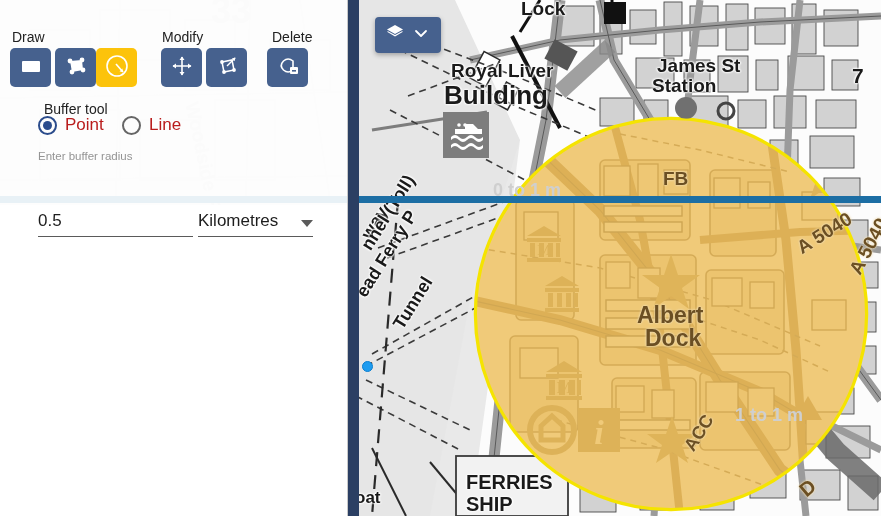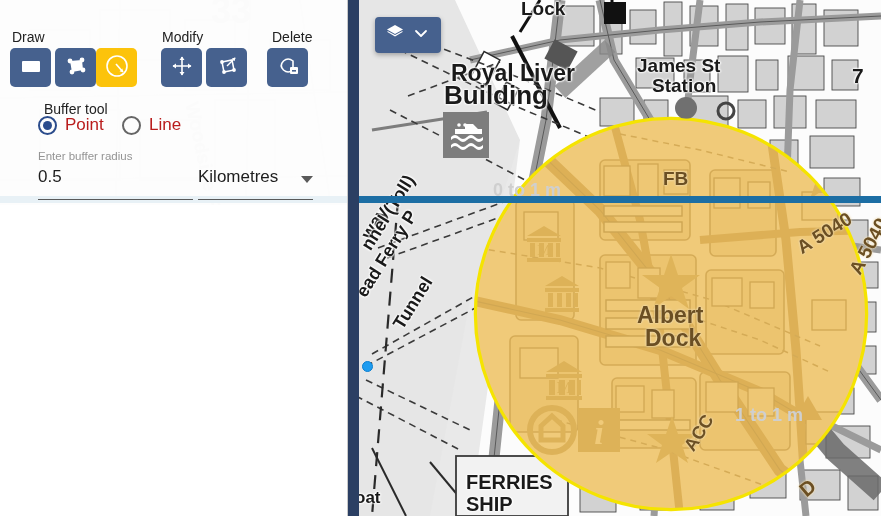--- a/index.html
+++ b/index.html
@@ -163,22 +163,22 @@
 
   #buffer-radius-field {
     position: absolute; left: 38px; top: 150px; width: 155px;
   }
   #buffer-units-field {
     position: absolute; left: 198px; top: 150px; width: 115px;
   }
   .field-hint { font-size: 11.5px; color: #949494; height: 16px; }
   .field-line {
     border-bottom: 1px solid #5a5a5a;
-    padding-bottom: 11px;
-    display: flex; align-items: flex-end; justify-content: space-between;
+    padding-bottom: 4px;
+    display: flex; align-items: flex-end; justify-content: space-between; margin-top: 44px;
   }
   .field-value {
     font-size: 17px; color: #1d1d1d; line-height: 22px;
     background: transparent; border: none; outline: none;
     font-family: "Liberation Sans", sans-serif;
     width: 100%; padding: 0;
   }
   .select-caret {
     width: 0; height: 0;
     border-left: 6px solid transparent;
@@ -451,23 +451,23 @@
         <circle cx="726" cy="111" r="8" fill="none" stroke="#444" stroke-width="3"></circle>
         <rect x="604" y="2" width="22" height="22" fill="#111"></rect>
         <path d="M612,2 v-6" stroke="#111" stroke-width="3"></path>
       </g>
     </svg>
 
     <div id="buffer-circle"></div>
 
     <div id="map-labels">
         <div class="map-label" style="left: 521px; top: -2px; font-size: 19px; font-weight: bold;">Lock</div>
-        <div class="map-label" style="left: 637px; top: 55px; font-size: 19px; font-weight: bold;">James St</div>
+        <div class="map-label" style="left: 637px; top: 55px; font-size: 19px; font-weight: bold; padding-left: 20px;">James St</div>
         <div class="map-label" style="left: 652px; top: 75px; font-size: 19px; font-weight: bold;">Station</div>
-        <div class="map-label" style="left: 451px; top: 60px; font-size: 23px; font-weight: bold;">Royal Liver</div>
+        <div class="map-label" style="left: 451px; top: 60px; font-size: 19px; font-weight: bold;">Royal Liver</div>
         <div class="map-label" style="left: 444px; top: 80px; font-size: 26px; font-weight: bold;">Building</div>
         <div class="map-label" style="left: 852px; top: 64px; font-size: 21px; font-weight: bold;">7</div>
         <div class="map-label brown" style="left: 663px; top: 168px; font-size: 19px; font-weight: bold;">FB</div>
         <div class="map-label brown" style="left: 793px; top: 240px; font-size: 19px; font-weight: bold; transform: rotate(-32deg); transform-origin: left top;">A 5040</div>
         <div class="map-label brown" style="left: 845px; top: 268px; font-size: 19px; font-weight: bold; transform: rotate(-62deg); transform-origin: left top;">A 5040</div>
         <div class="map-label brown" style="left: 637px; top: 302px; font-size: 23px; font-weight: bold;">Albert</div>
         <div class="map-label brown" style="left: 645px; top: 325px; font-size: 23px; font-weight: bold;">Dock</div>
         <div class="map-label brown" style="left: 680px; top: 444px; font-size: 18px; font-weight: bold; transform: rotate(-58deg); transform-origin: left top;">ACC</div>
         <div class="map-label brown" style="left: 795px; top: 484px; font-size: 20px; font-weight: bold; transform: rotate(-40deg); transform-origin: left top;">D</div>
         <div class="map-label" style="left: 357px; top: 232px; font-size: 18px; font-weight: bold; transform: rotate(-58deg); transform-origin: left top;">way</div>

